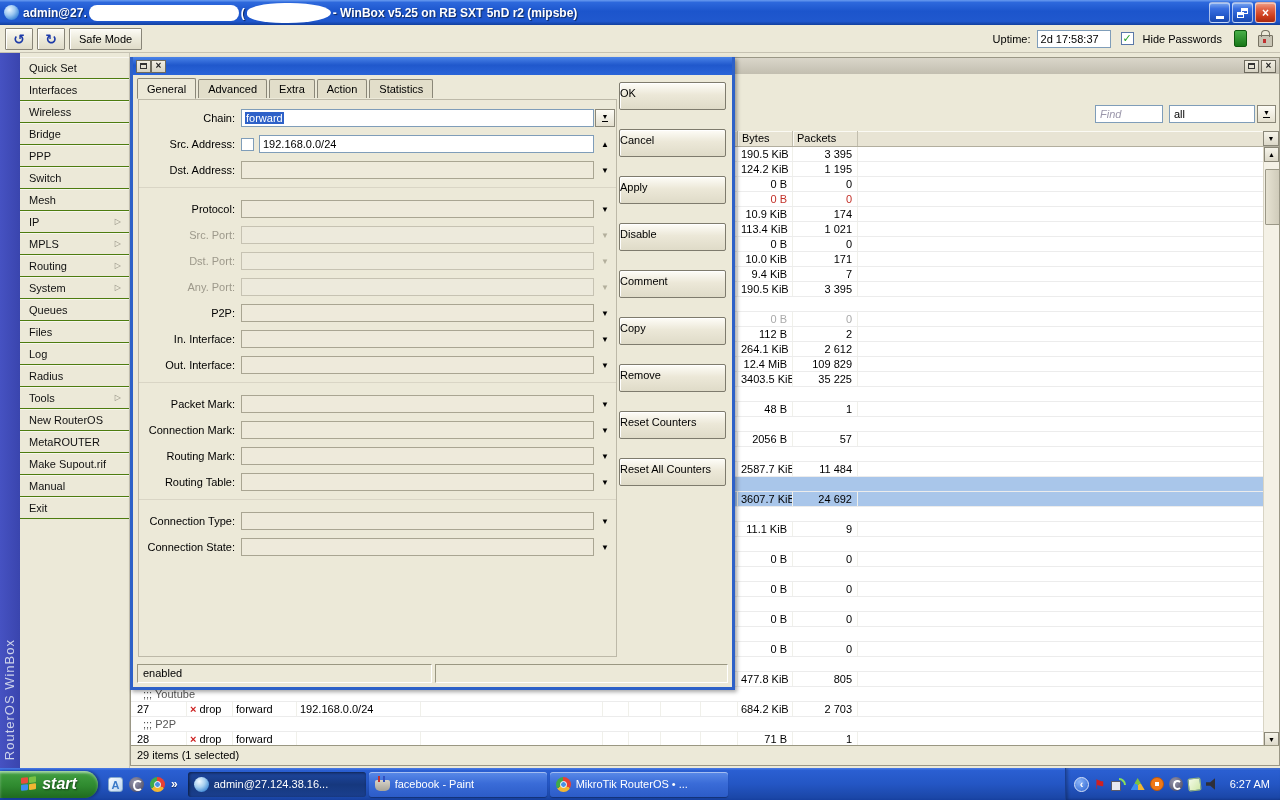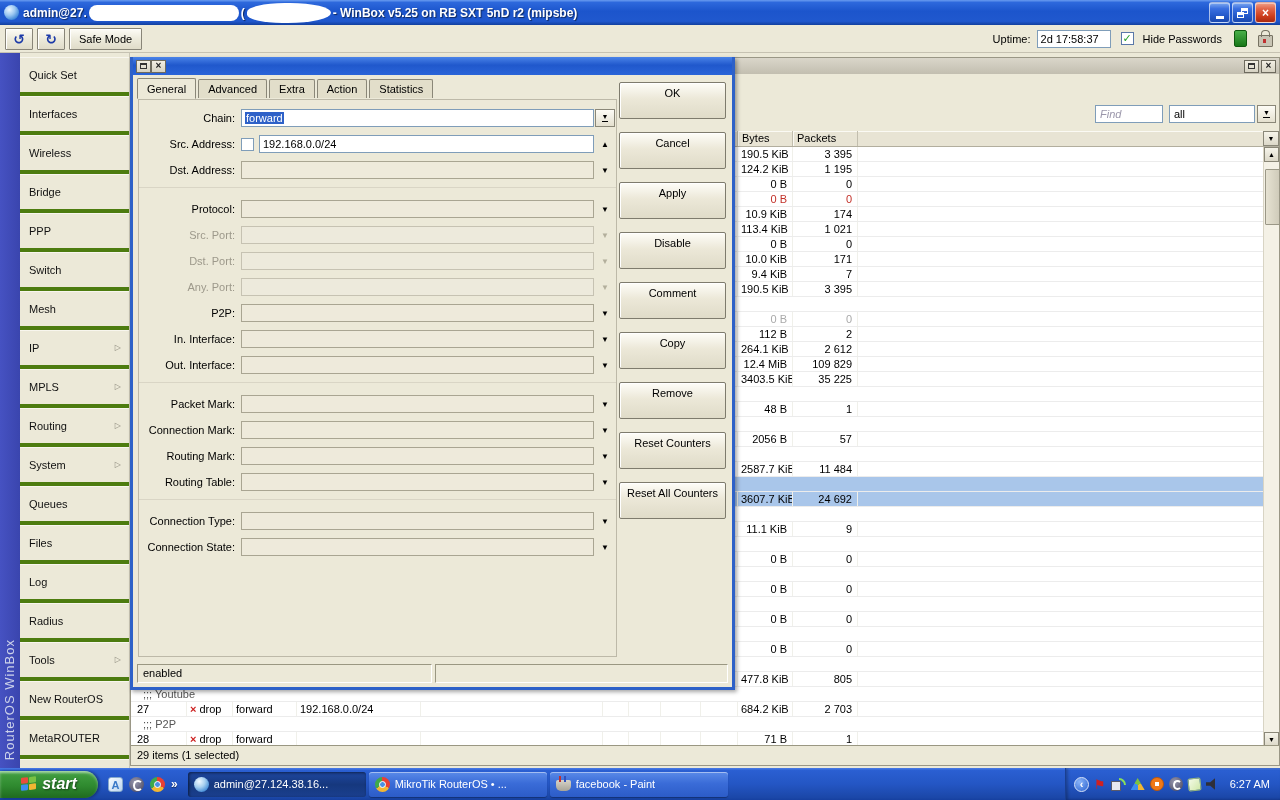--- a/index.html
+++ b/index.html
@@ -41,22 +41,22 @@
     background:linear-gradient(180deg,#4ab04a,#187818);}
   .lock-ico{width:13px;height:10px;background:#c8c4b4;border:1px solid #767262;border-radius:1px;position:relative;margin:4px 2px 0 7px;}
   .lock-ico::before{content:"";position:absolute;left:2px;top:-6px;width:7px;height:6px;border:1px solid #767262;border-bottom:none;border-radius:4px 4px 0 0;}
   .lock-ico::after{content:"";position:absolute;left:4px;top:3px;width:3px;height:4px;background:#c03030;}
   
   .brand-strip{position:absolute;left:0;top:53px;width:20px;height:715px;background:linear-gradient(90deg,#4652c2,#3a45ae);}
   .brand-text{position:absolute;left:2px;bottom:8px;writing-mode:vertical-rl;transform:rotate(180deg);
     color:#ccd2ea;font-size:13px;letter-spacing:1px;white-space:nowrap;}
   .sidebar{position:absolute;left:20px;top:53px;width:110px;height:715px;box-sizing:border-box;background:#ece9d8;
     border-right:1px solid #c8c4b4;padding-top:4px;}
-  .side-item{height:39px;box-sizing:border-box;line-height:20px;padding:0 8px 0 9px;display:flex;align-items:center;
-    border-top:1px solid #f8f6ee;border-bottom:4px solid #4d7c0f;color:#111;}
+  .side-item{height:22px;box-sizing:border-box;line-height:20px;padding:0 8px 0 9px;display:flex;align-items:center;
+    border-top:1px solid #f8f6ee;border-bottom:1px solid #4d7c0f;color:#111;}
   .side-item .sub{margin-left:auto;color:#8d8a7d;font-size:8px;}
   
   .bgwin{position:absolute;left:130px;top:57px;width:1150px;height:709px;box-sizing:border-box;background:#ece9d8;
     border:1px solid #9a9786;}
   .bg-title{position:absolute;left:0;top:0;right:0;height:16px;display:flex;justify-content:flex-end;align-items:center;
     gap:2px;padding-right:3px;background:linear-gradient(180deg,#dad6ca,#c2beb0);}
   .sm-btn{width:15px;height:13px;box-sizing:border-box;border:1px solid #6e6b5e;
     background:linear-gradient(180deg,#f2efe4,#d6d2c2);display:flex;align-items:center;justify-content:center;
     font-size:10px;font-weight:bold;color:#222;line-height:1;}
   .g-rest-sm{width:7px;height:6px;box-sizing:border-box;border:1px solid #333;border-top-width:2px;}
@@ -113,23 +113,23 @@
   .finp.filled{background:#fff;border:1px solid #7f9db9;}
   .finp.empty{background:#eeeadb;border:1px solid #a9a592;}
   .finp.disabled{background:#edeadc;border:1px solid #c6c2b2;}
   .selval{background:#2e61c8;color:#fff;padding:0 1px;}
   .arrowzone{width:22px;flex:none;text-align:center;font-size:8px;color:#000;}
   .arrowzone.dis{color:#b3af9c;}
   .cmbzone{width:22px;flex:none;display:flex;justify-content:center;}
   .cmbzone .cmb-btn{width:20px;margin-left:0;}
   .fsep{border-top:1px solid #d9d5c5;margin:3px -8px 12px -4px;}
   .dlg-btns{position:absolute;right:6px;top:25px;width:107px;}
-  .dlg-btn{height:37px;box-sizing:border-box;margin-bottom:13px;border:1px solid #7e7b6d;border-radius:2px;
+  .dlg-btn{height:28px;box-sizing:border-box;margin-bottom:19px;border:1px solid #7e7b6d;border-radius:2px;
     background:linear-gradient(180deg,#fefdf8,#ece8d8 45%,#dfdbc8);box-shadow:inset 1px 1px 0 #fff;
-    text-align:center;line-height:20px;}
+    text-align:left;line-height:20px;}
   .dlg-btn.gap{margin-top:6px;}
   .dlg-status{position:absolute;left:4px;right:4px;bottom:4px;height:19px;display:flex;gap:3px;}
   .dstat{box-sizing:border-box;border:1px solid;border-color:#9a9782 #fff #fff #9a9782;background:#ece9d8;
     line-height:17px;padding:0 5px;}
   .dstat.l{width:295px;}
   .dstat.r{flex:1;}
   
   .taskbar{position:absolute;left:0;top:768px;width:1280px;height:32px;display:flex;align-items:center;
     background:linear-gradient(180deg,#4b7ce8 0%,#2a5fd2 8%,#2456c4 50%,#1b47a8 92%,#1640a0 100%);}
   .start-btn{height:27px;width:98px;flex:none;border-radius:0 14px 14px 0;display:flex;align-items:center;justify-content:center;gap:5px;
@@ -912,26 +912,26 @@
       <div class="ql-ico appico ic-bt"></div>
       <div class="ql-ico appico ic-chrome"></div>
       <div class="ql-more">»</div>
     </div>
   <div class="tasks" id="tasks">
       <div class="task active">
         <div class="appico ic-globe"></div>
         <div class="lbl" style="display: block;">admin@27.124.38.16...</div>
       </div>
       <div class="task">
+        <div class="appico ic-paint"></div>
+        <div class="lbl" style="display: block;">facebook - Paint</div>
+      </div>
+      <div class="task">
         <div class="appico ic-chrome"></div>
         <div class="lbl" style="display: block;">MikroTik RouterOS • ...</div>
-      </div>
-      <div class="task">
-        <div class="appico ic-paint"></div>
-        <div class="lbl" style="display: block;">facebook - Paint</div>
       </div>
     </div>
   <div class="tray">
     <span id="tray-icons" style="display:flex;align-items:center;gap:5px;">
         <div class="tray-ico ti-collapse">‹</div>
         <div class="tray-ico ti-flag">⚑</div>
         <div class="tray-ico ti-wireless"></div>
         <div class="tray-ico ti-drive"></div>
         <div class="tray-ico ti-donut"></div>
         <div class="tray-ico ti-bittorrent"></div>

